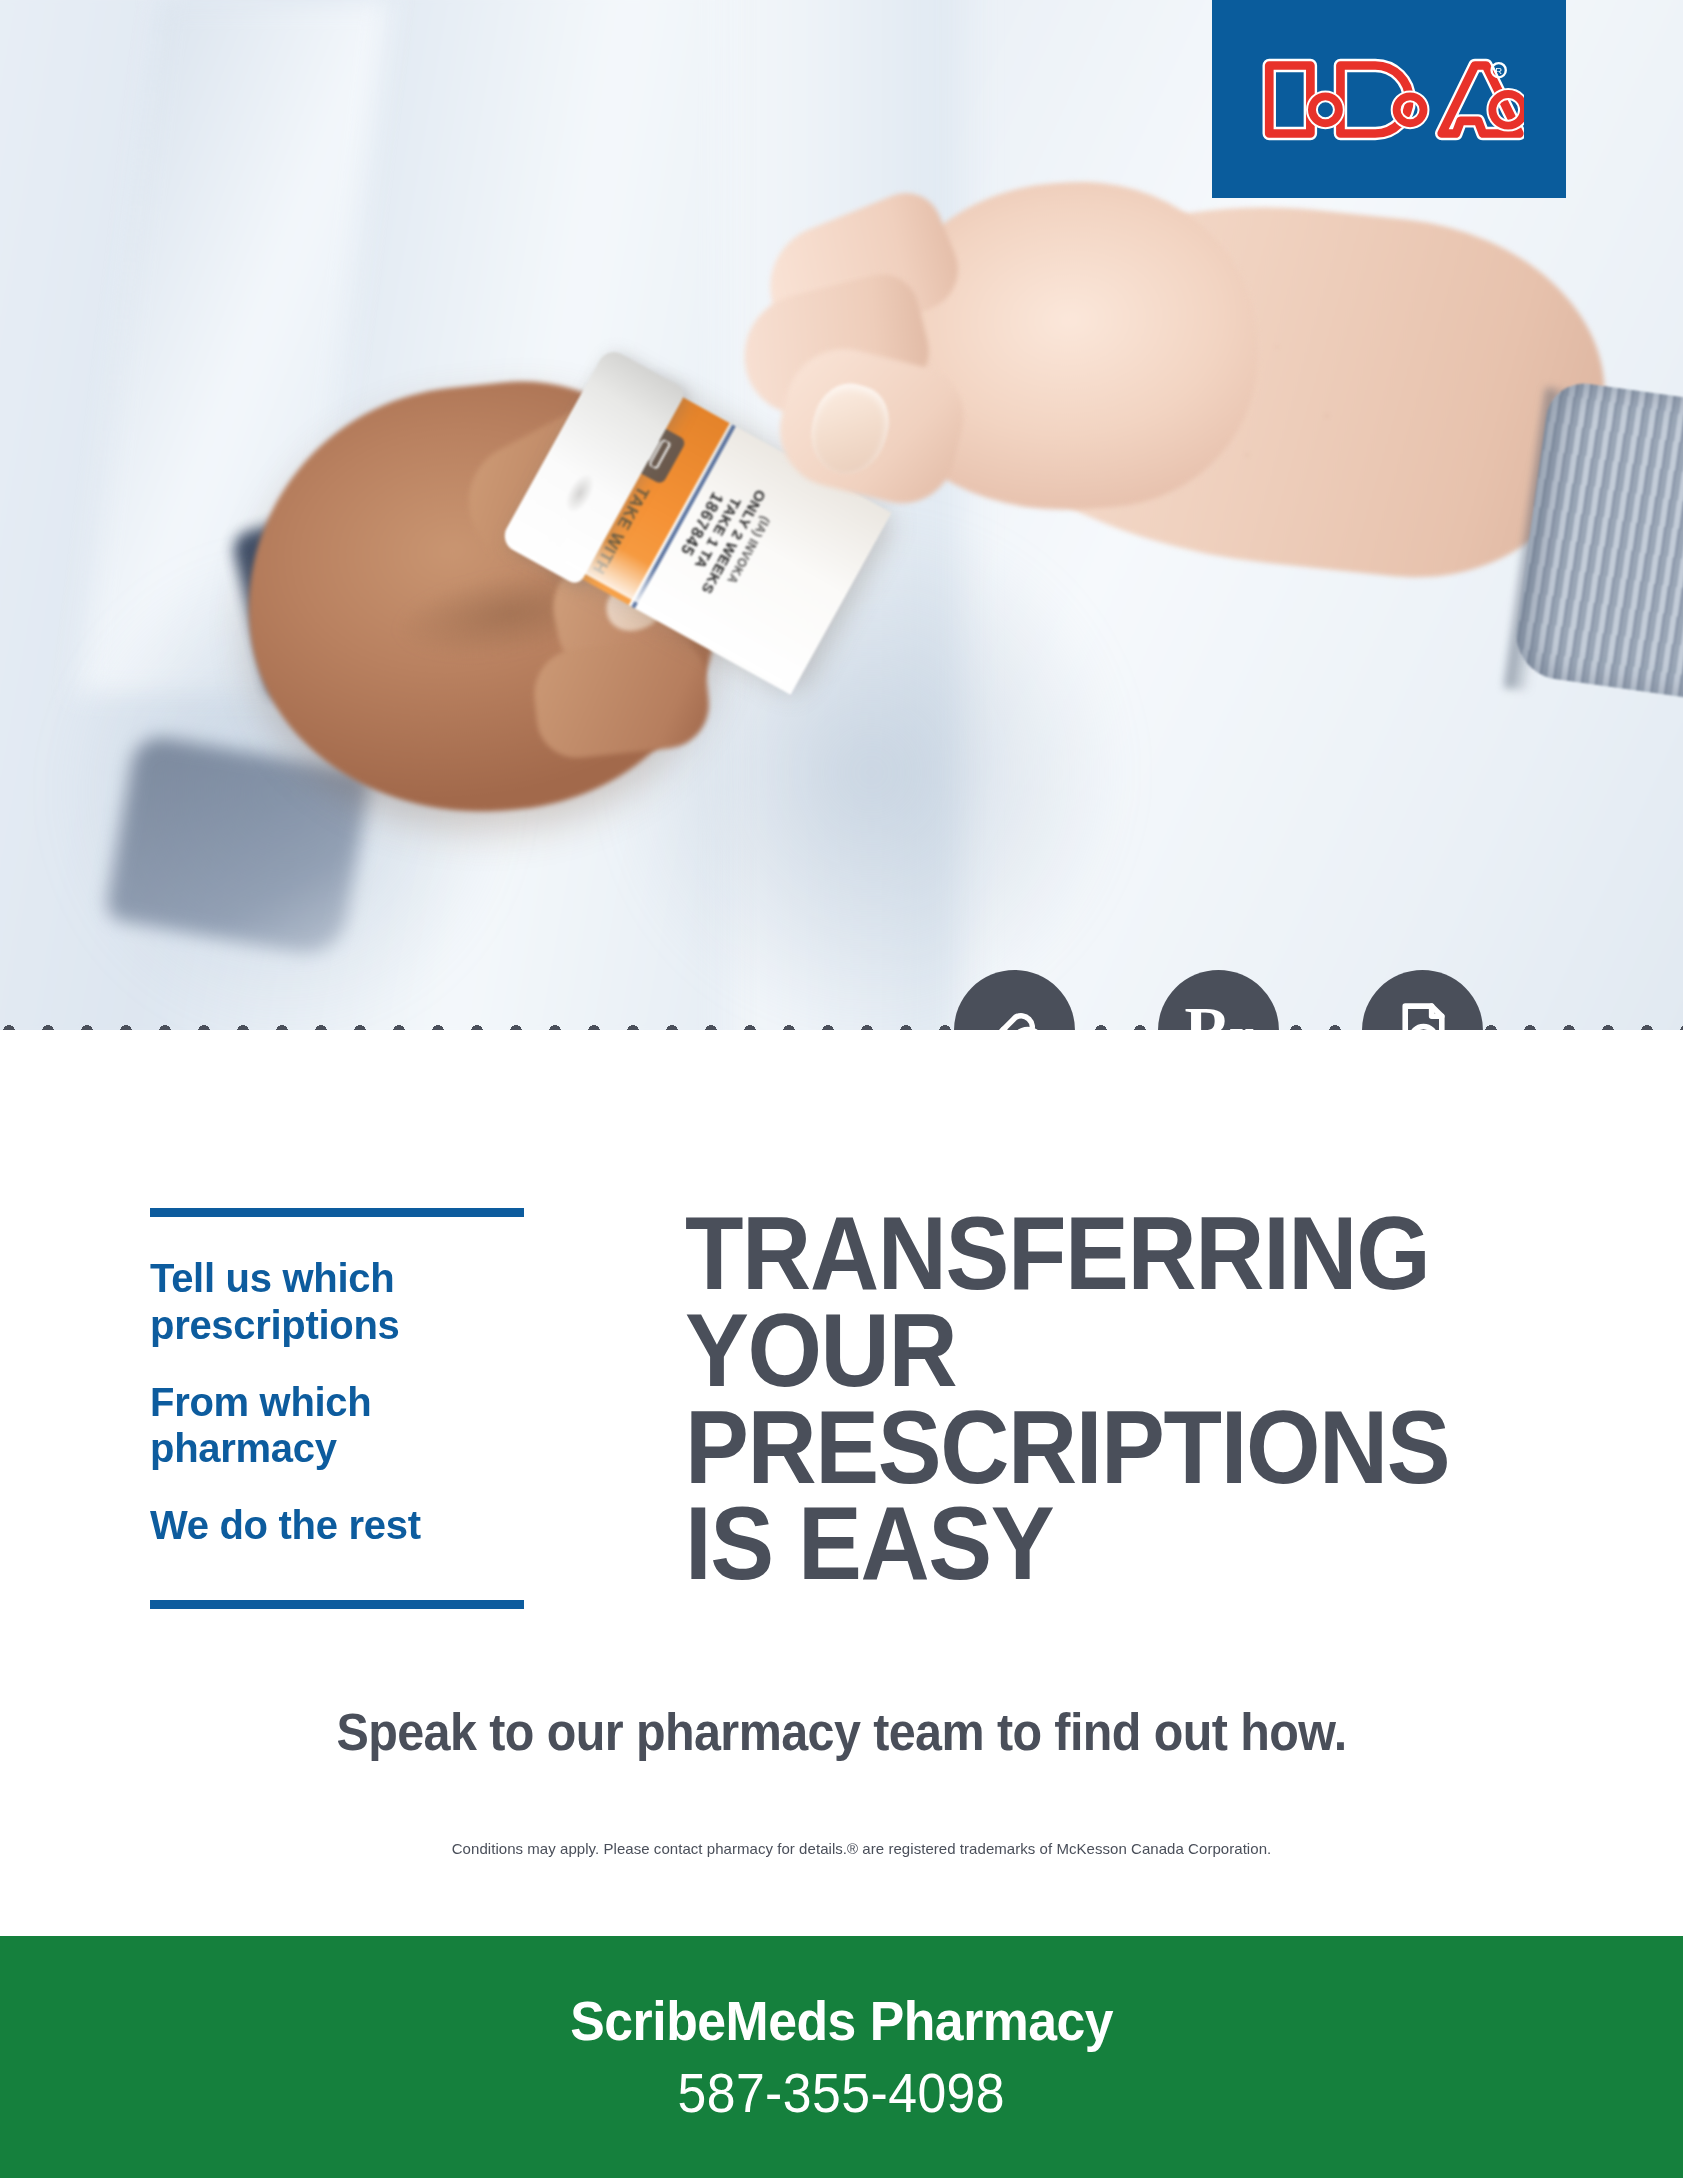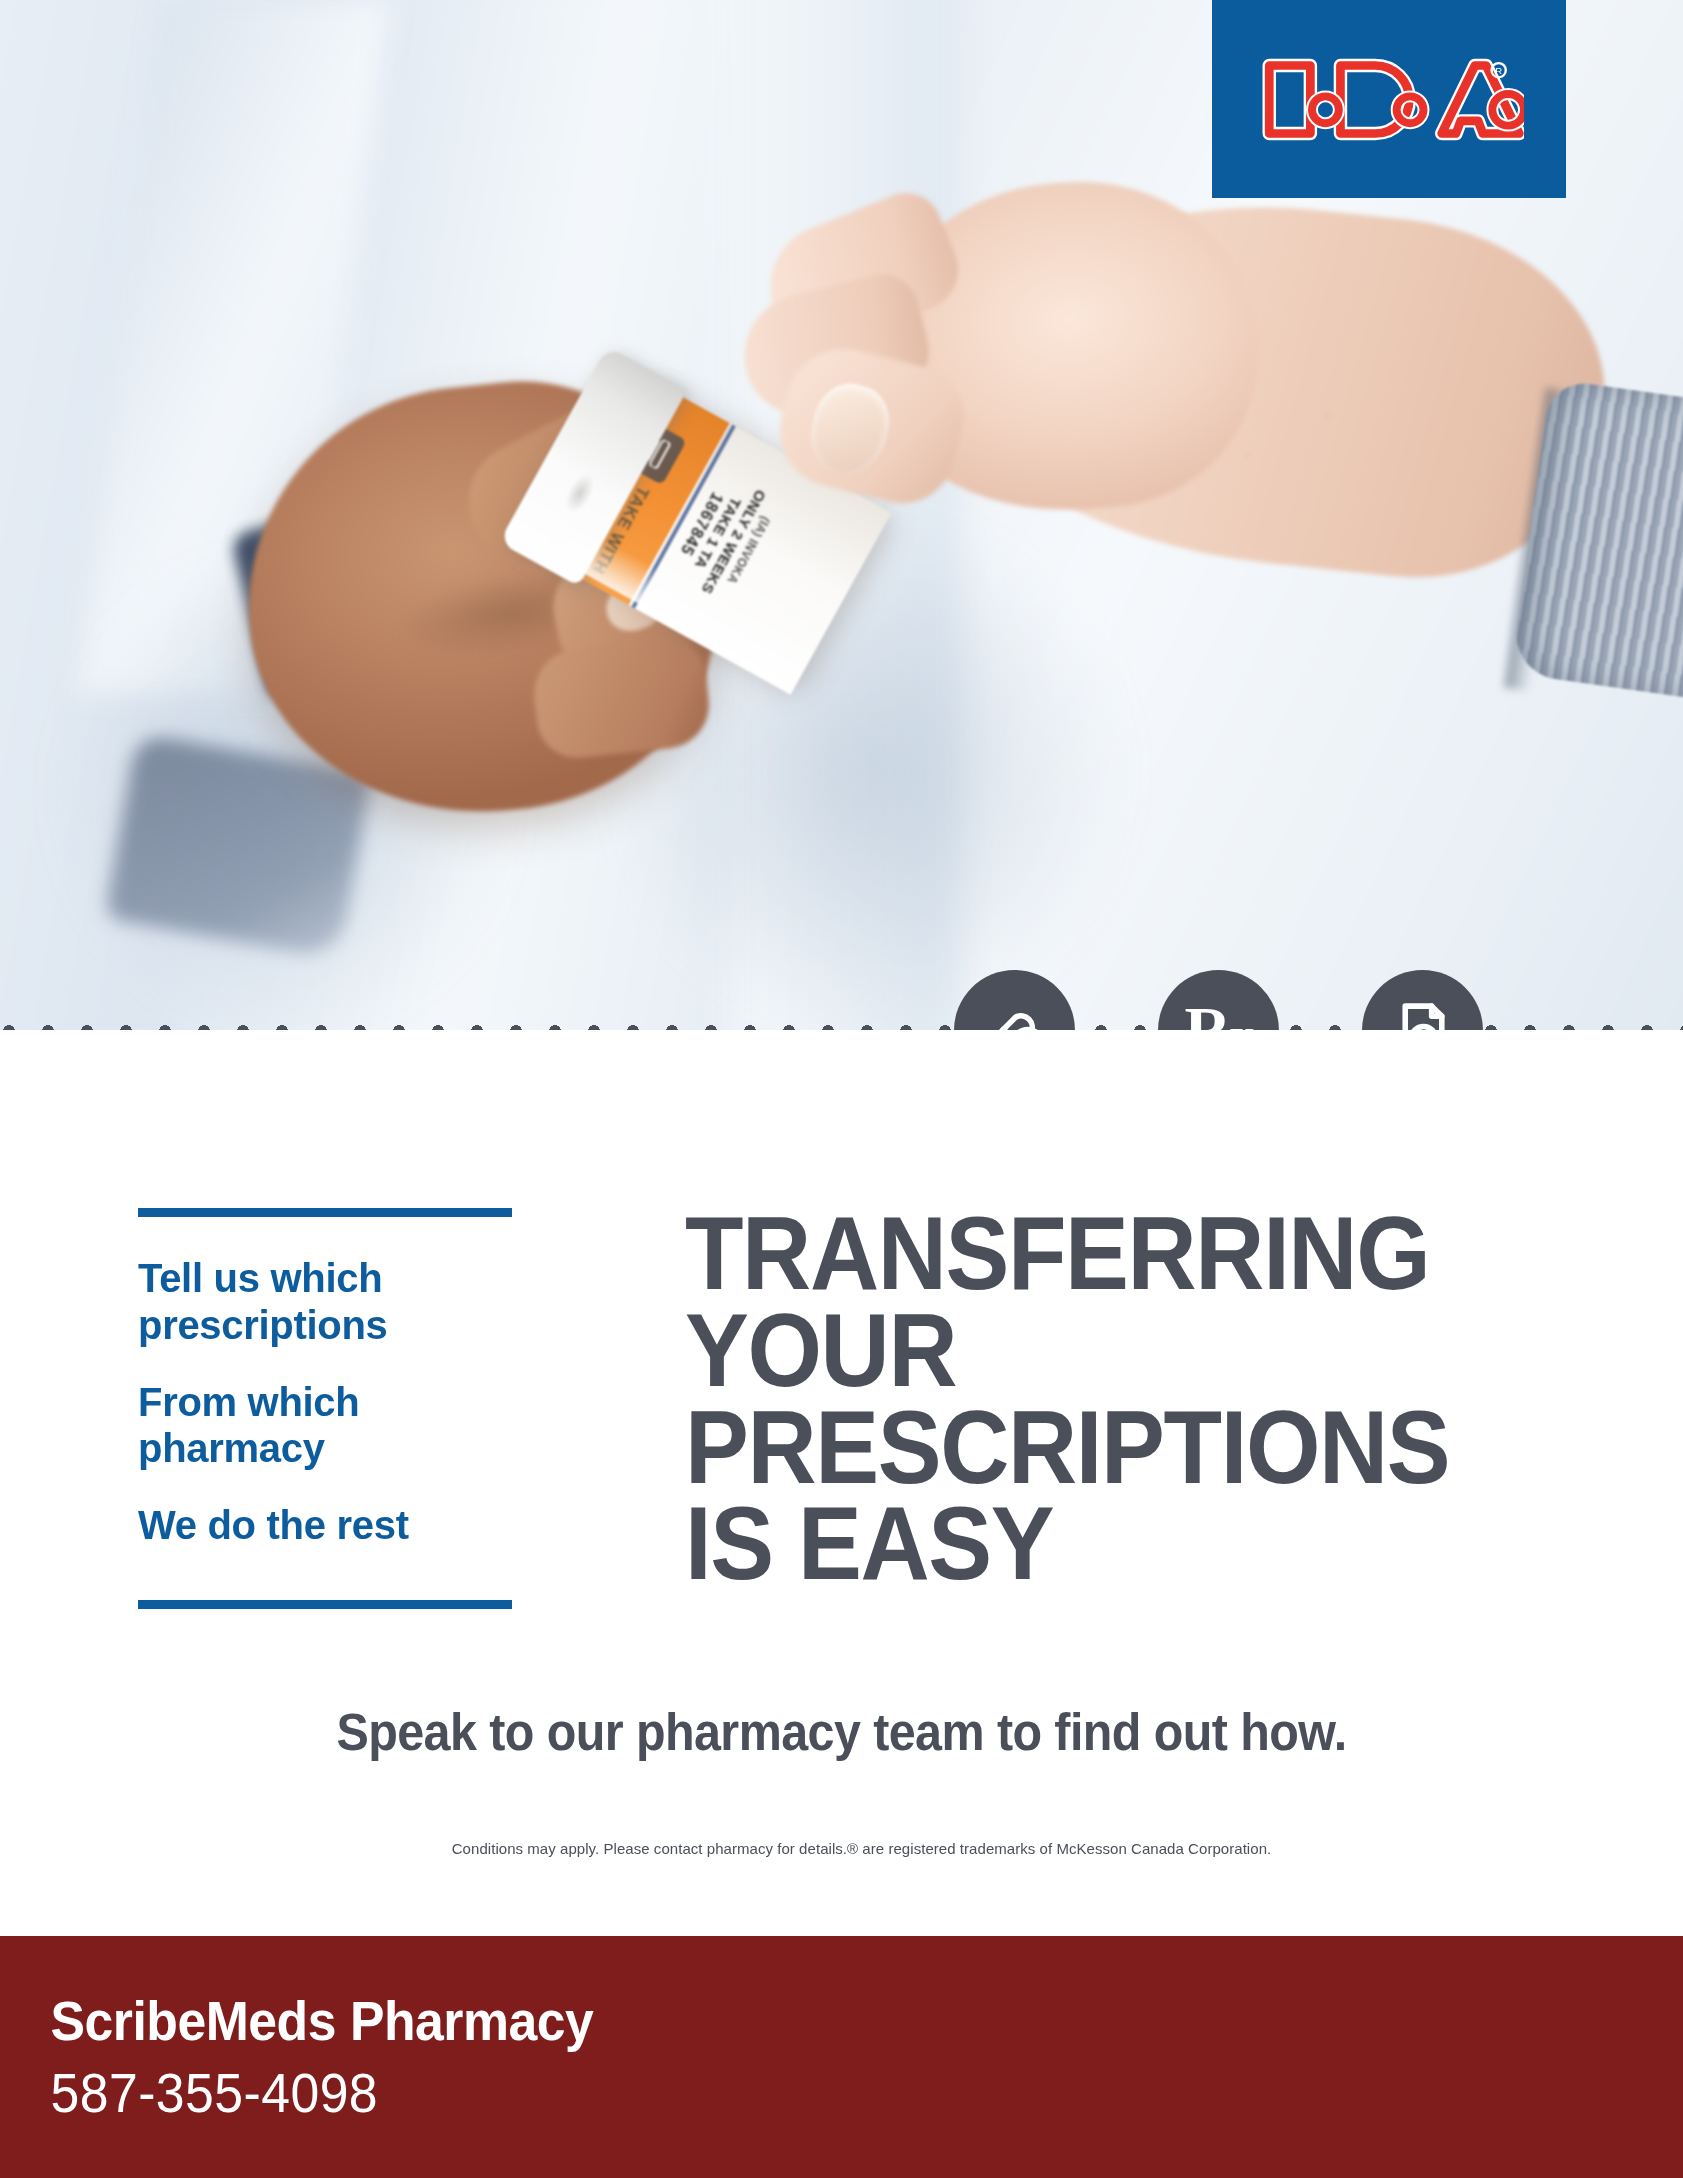--- a/index.html
+++ b/index.html
@@ -282,21 +282,21 @@
   .badge-doc   { left:1362px; top:970px; }
   .rx-glyph {
     color:#fff; font-family:"Liberation Serif", serif;
     font-weight:700; font-size:65px; line-height:1; letter-spacing:-2px;
   }
   .rx-glyph .x { font-size:50px; }
 
   
   .lower { position:absolute; left:0; top:1030px; width:1683px; height:1148px; background:#fff; }
 
-  .left-col { position:absolute; left:138px; top:178px; width:376px; }
+  .left-col { position:absolute; left:150px; top:178px; width:376px; }
   .rule {
     width:374px; height:9px; background:#0d5c9e;
   }
   .rule-bottom { margin-top:26px; }
   .bullets { margin-top:38px; }
   .bullet {
     color:#0d5c9e; font-size:40px; font-weight:700; line-height:1.17;
     margin-bottom:30px; letter-spacing:-0.3px;
   }
   .bullet:last-child { margin-bottom:51px; }
@@ -318,23 +318,23 @@
 
   .disclaimer {
     position:absolute; left:0; top:810px; width:1683px;
     text-align:center;
     color:#4a4f5a; font-size:15px; font-weight:400; letter-spacing:0.05px;margin-left:20px;
   }
 
   
   .footer {
     position:absolute; left:0; top:1936px; width:1683px; height:242px;
-    background:#7f1d1d;
+    background:#15803d;
     display:flex; flex-direction:column;
-    justify-content:center;
+    align-items:center; justify-content:center;
   }
   .footer-name {
     color:#fff; font-size:55px; font-weight:700; letter-spacing:-0.5px;
     transform:scaleX(.94); margin-bottom:8px;
   }
   .footer-phone {
     color:#fff; font-size:55px; font-weight:400; letter-spacing:0.5px;
     transform:scaleX(.94);
   }
 

